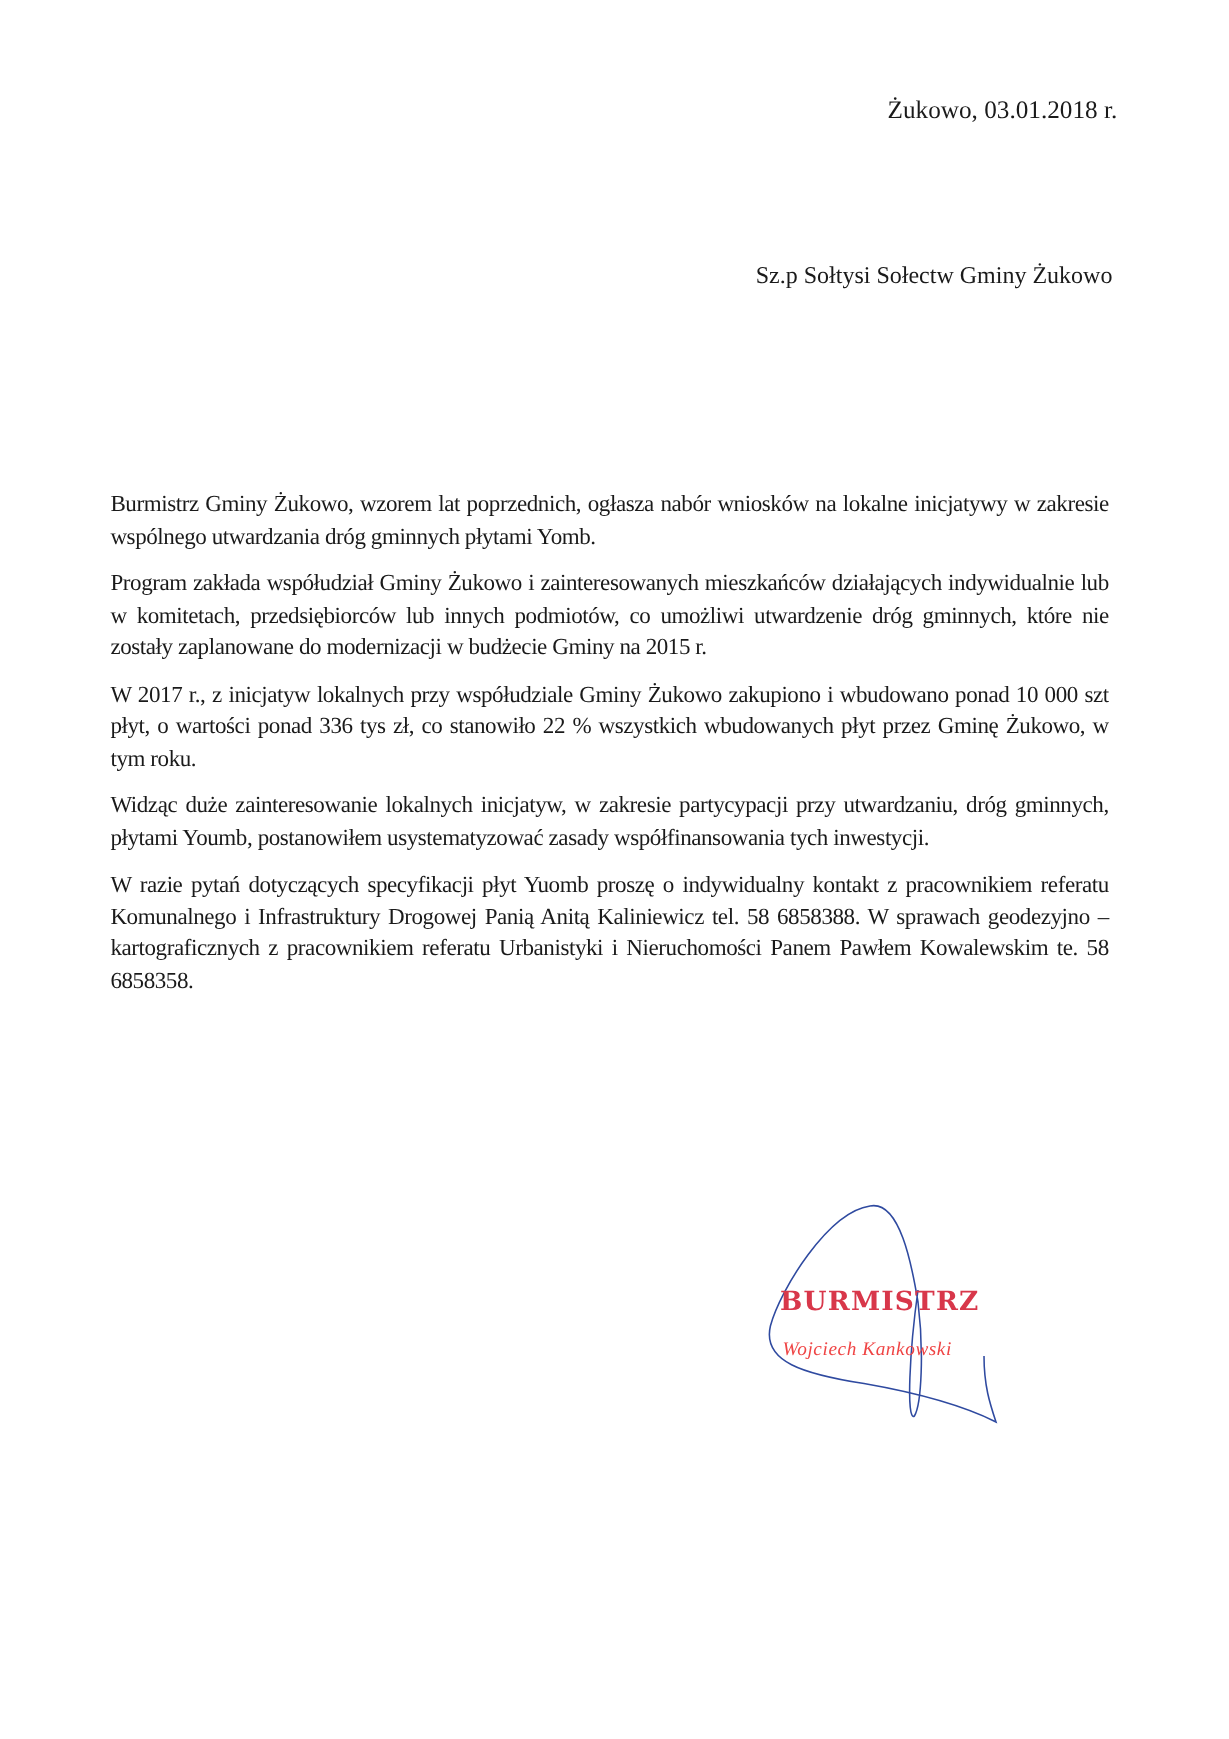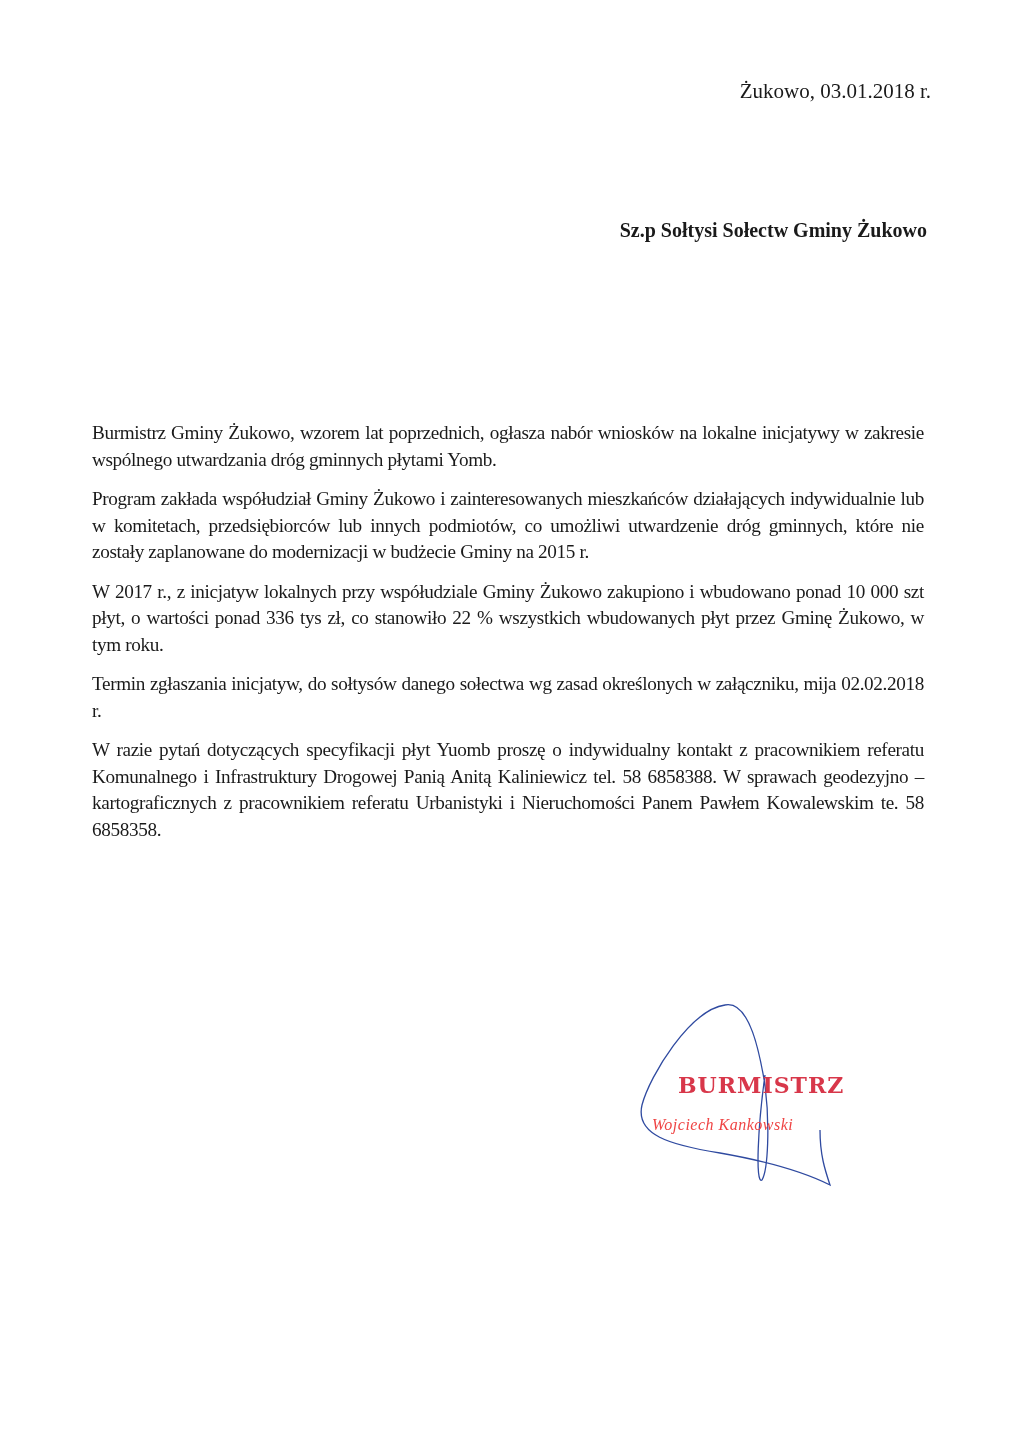--- a/index.html
+++ b/index.html
@@ -1,45 +1,45 @@
 <!DOCTYPE html>
 <html><head>
   <meta charset="utf-8">
   <style>
     html, body { margin: 0; padding: 0; background: #ffffff; }
     body { width: 1024px; height: 1449px; position: relative; overflow: hidden;
            font-family: "Liberation Serif", serif; color: #1a1a1a; }
     .date { position: absolute; top: 79px; right: 93px; font-size: 21px; }
-    .recipient { position: absolute; top: 219px; right: 97px; font-size: 20px; font-weight: bold; }
+    .recipient { position: absolute; top: 219px; right: 97px; font-size: 20px; font-weight: normal; }
     .title { position: absolute; top: 342px; left: 92px; width: 840px; text-align: center;
              font-size: 20px; font-weight: bold; line-height: 29px; letter-spacing: -0.2px; }
     .body { position: absolute; top: 408px; left: 92px; width: 832px; font-size: 19.2px;
             line-height: 26.5px; text-align: justify; letter-spacing: -0.35px; }
-    .body p { margin: 12px 0 13px 0; }
+    .body p { margin: 0 0 13px 0; }
     .sig { position: absolute; left: 630px; top: 995px; width: 230px; height: 200px; }
     .stamp-title { position: absolute; left: 650px; top: 1072px; font-family: "DejaVu Serif", serif;
-                   font-weight: bold; color: #d8374a; font-size: 22px; letter-spacing: 1px; margin-left: 28px; }
+                   font-weight: bold; color: #d8374a; font-size: 22px; letter-spacing: 1px; }
     .stamp-name { position: absolute; left: 652px; top: 1116px; font-family: Liberation Serif, serif;
                   font-style: italic; color: #ef4444; font-size: 16px; letter-spacing: 0.5px; }
   </style>
 </head>
 <body>
 
 <div>
   <div class="date">Żukowo, 03.01.2018 r.</div>
   <div class="recipient">Sz.p Sołtysi Sołectw Gminy Żukowo</div>
 
   <div class="title">
   </div>
 
   <div class="body">
     <p>Burmistrz Gminy Żukowo, wzorem lat poprzednich, ogłasza nabór wniosków na lokalne inicjatywy w zakresie wspólnego utwardzania dróg gminnych płytami Yomb.</p>
     <p>Program zakłada współudział Gminy Żukowo i zainteresowanych mieszkańców działających indywidualnie lub w komitetach, przedsiębiorców lub innych podmiotów, co umożliwi utwardzenie dróg gminnych, które nie zostały zaplanowane do modernizacji w budżecie Gminy na 2015 r.</p>
     <p>W 2017 r., z inicjatyw lokalnych przy współudziale Gminy Żukowo zakupiono i wbudowano ponad 10 000 szt płyt, o wartości ponad 336 tys zł, co stanowiło 22 % wszystkich wbudowanych płyt przez Gminę Żukowo, w tym roku.</p>
-    <p>Termin zgłaszania inicjatyw, do sołtysów danego sołectwa wg zasad określonych w załączniku, mija 02.02.2018 r.</p>
+    <p>Widząc duże zainteresowanie lokalnych inicjatyw, w zakresie partycypacji przy utwardzaniu, dróg gminnych, płytami Youmb, postanowiłem usystematyzować zasady współfinansowania tych inwestycji.</p>
     <p>W razie pytań dotyczących specyfikacji płyt Yuomb proszę o indywidualny kontakt z pracownikiem referatu Komunalnego i Infrastruktury Drogowej Panią Anitą Kaliniewicz tel. 58 6858388. W sprawach geodezyjno – kartograficznych z pracownikiem referatu Urbanistyki i Nieruchomości Panem Pawłem Kowalewskim te. 58 6858358.</p>
   </div>
 
   <svg class="sig" viewBox="0 0 230 200">
     <path d="M95 10 C60 15, 20 80, 12 110 C5 140, 40 150, 90 158 C130 165, 170 175, 200 190 C195 175, 190 160, 190 135" fill="none" stroke="#2f4aa0" stroke-width="1.3"></path>
     <path d="M95 10 C120 5, 130 60, 135 90 C140 130, 138 175, 132 185 C125 190, 128 130, 135 80" fill="none" stroke="#2f4aa0" stroke-width="1.3"></path>
   </svg>
   <div class="stamp-title">BURMISTRZ</div>
   <div class="stamp-name">Wojciech Kankowski</div>
 </div>

